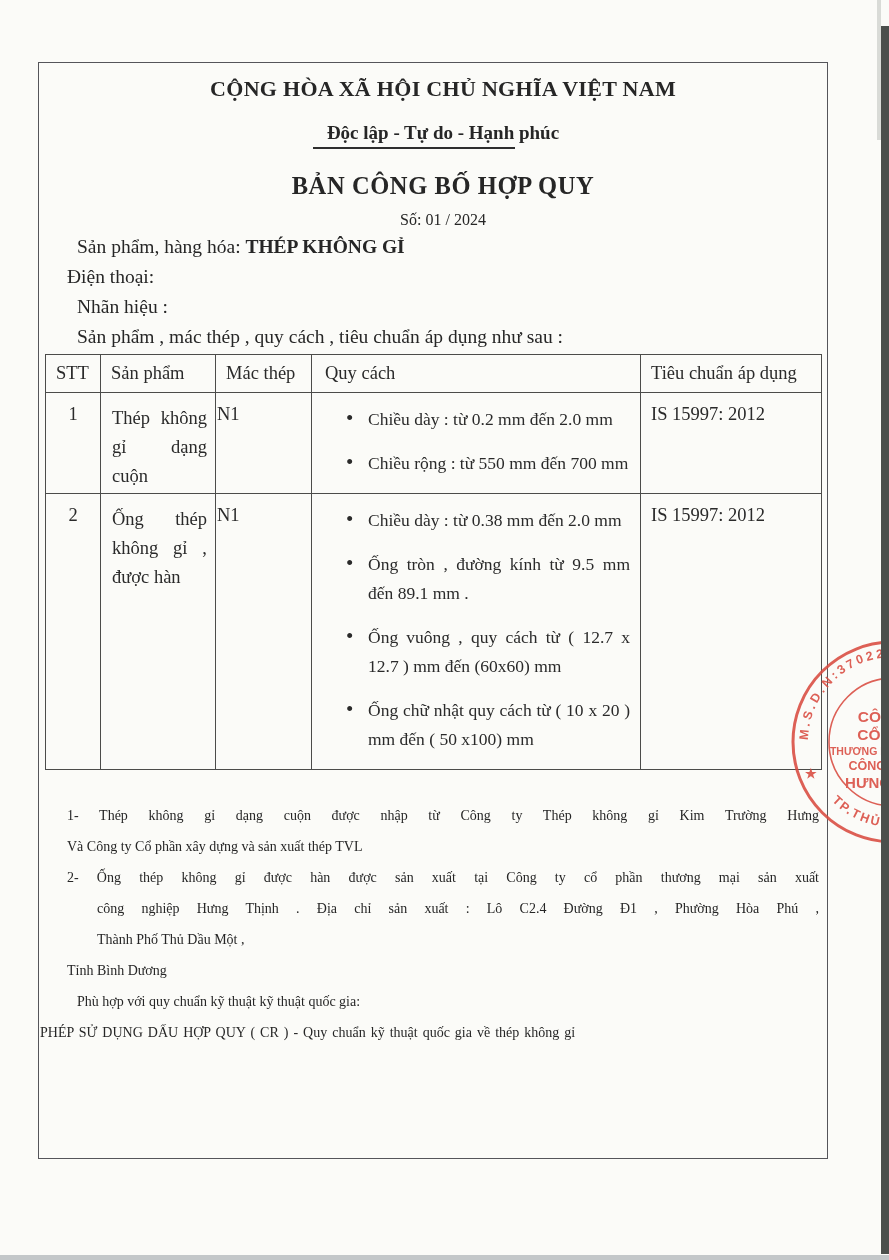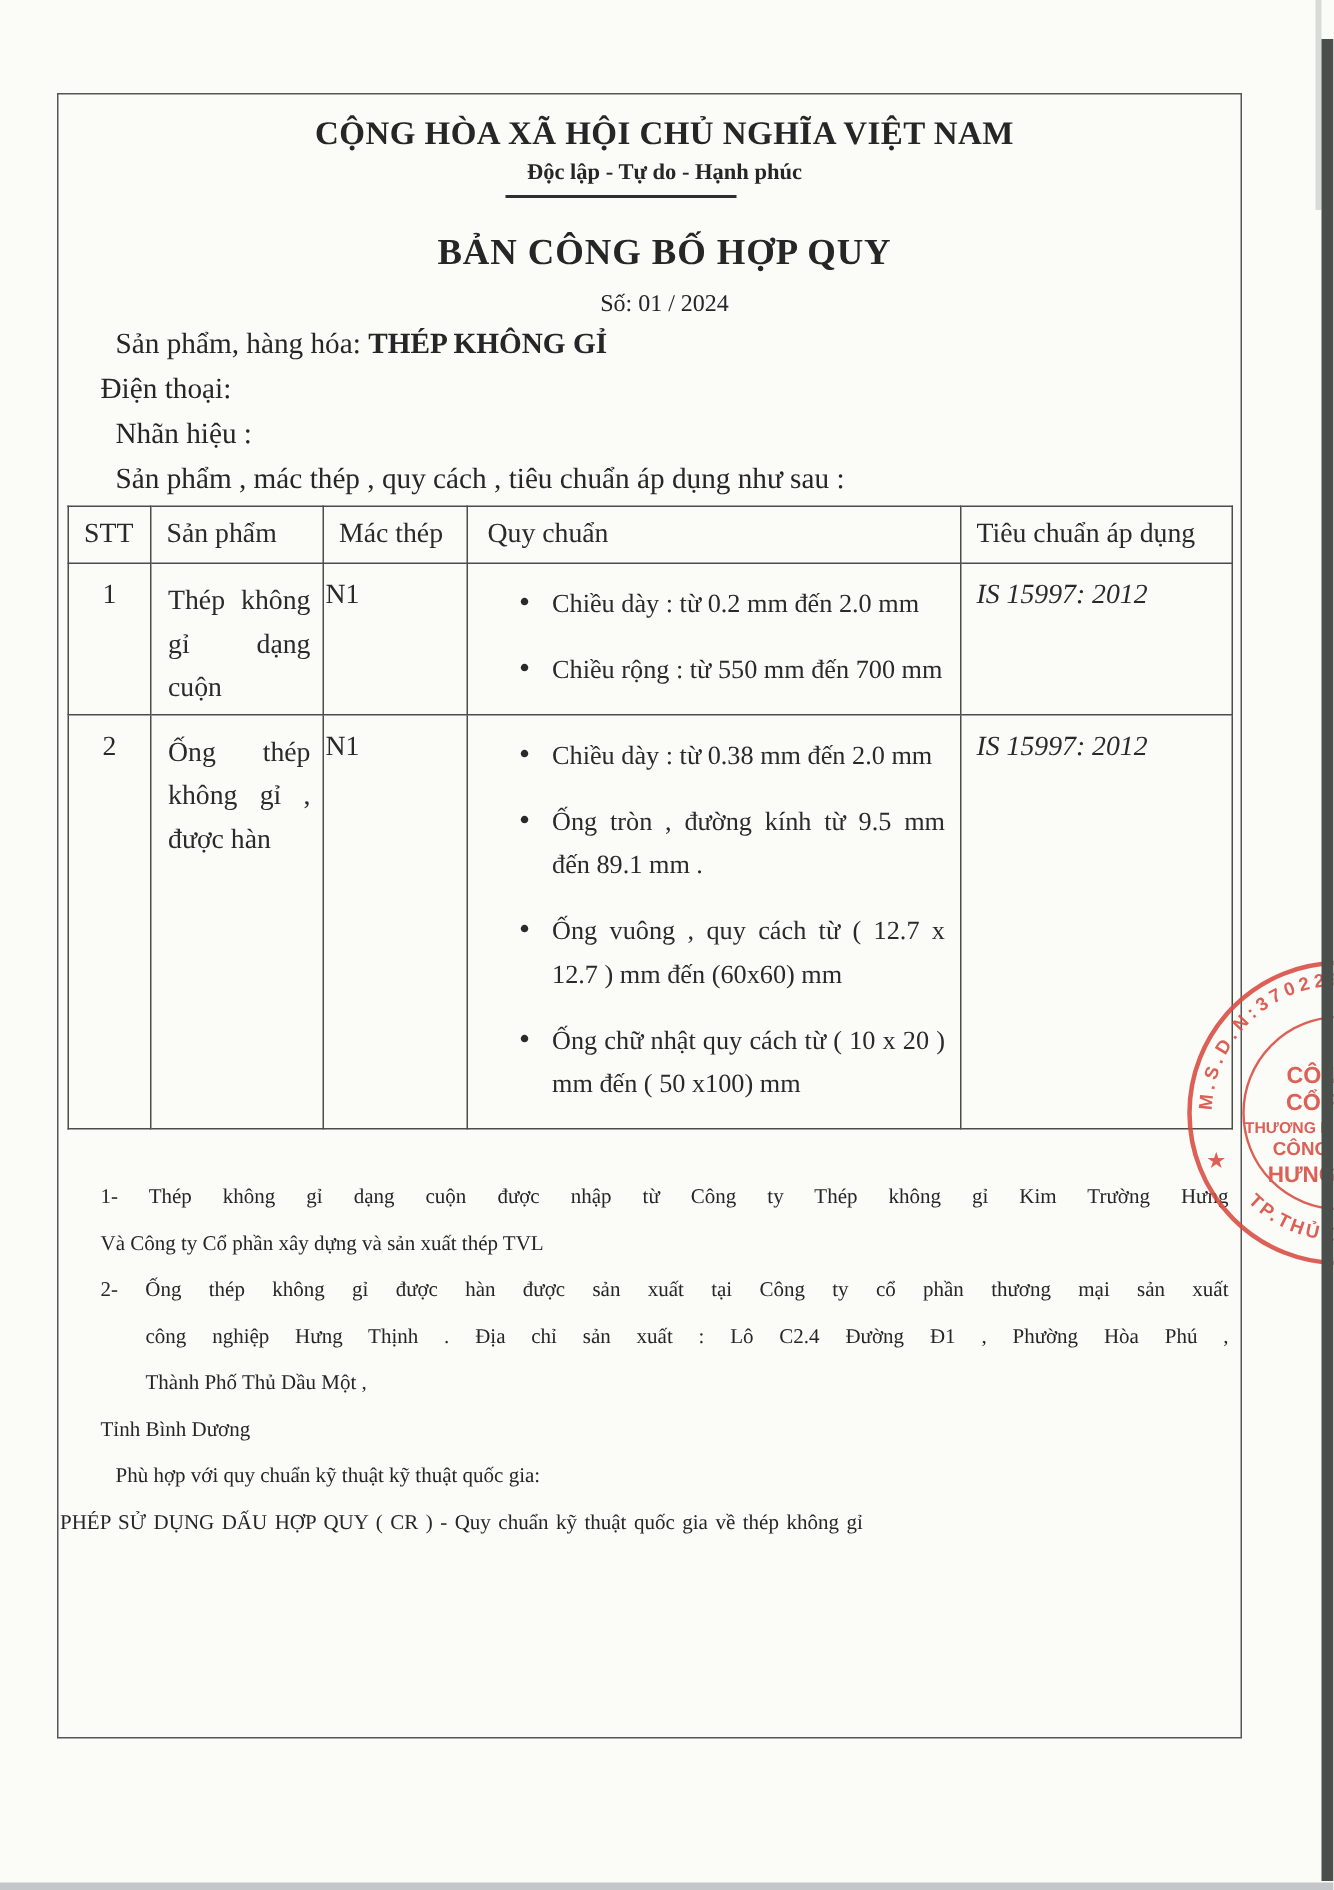--- a/index.html
+++ b/index.html
@@ -19,21 +19,21 @@
   }
   .content{
     position:absolute;inset:0;
     padding:13px 8px 0 28px;
   }
   .center{text-align:center;}
   .national-title{
     font-size:22px;font-weight:bold;line-height:25px;letter-spacing:.3px;
   }
   .motto{
-    margin-top:2px;font-size:15px;font-weight:bold;line-height:25px;
+    margin-top:19px;font-size:19px;font-weight:bold;line-height:25px;
   }
   .motto-wrap{position:relative;display:inline-block;}
   .motto-underline{
     position:absolute;left:-14px;right:44px;bottom:-4px;height:2px;
     background:#2e2e2e;
   }
   .doc-title{
     margin-top:26px;font-size:24.5px;font-weight:bold;line-height:30px;letter-spacing:.6px;
   }
   .doc-number{margin-top:7px;font-size:16px;line-height:24px;}
@@ -64,21 +64,21 @@
   td.grade{ text-align:left;padding-top:11px; }
   td.specs{ padding:12px 6px 0 0; }
   td.specs ul{ margin:0;padding:0 4px 0 56px;list-style:none; }
   td.specs li{
     position:relative;margin-bottom:15px;line-height:29px;
     text-align:justify;font-size:17.5px;
   }
   td.specs li::before{
     content:"\2022";position:absolute;left:-22px;top:-1px;font-size:21px;
   }
-  td.standard{ padding:11px 6px 0 10px;font-style:italic; }
+  td.standard{ padding:11px 6px 0 10px; }
   tr.row1 td{height:100px;}
   tr.row2 td{height:236px;}
 
   .notes{margin-top:30px;font-size:14px;line-height:31px;}
   .notes > div{white-space:nowrap;}
   .jl{text-align:justify;text-align-last:justify;}
   .ind30{padding-left:30px;}
   .qcvn{margin-left:-27px;width:780px;}
   .qcvn-first{text-indent:37px;}
   .qcvn-second{word-spacing:1.5px;}
@@ -141,21 +141,21 @@
           <col style="width:115px">
           <col style="width:96px">
         <col style="width:329px">
           <col style="width:181px">
       </colgroup>
       <thead>
         <tr>
           <th class="h-stt">STT</th>
           <th>Sản phẩm</th>
           <th>Mác thép</th>
-          <th style="padding-left:13px">Quy chuẩn</th>
+          <th style="padding-left:13px">Quy cách</th>
           <th>Tiêu chuẩn áp dụng</th>
         </tr>
       </thead>
       <tbody>
         <tr class="row1">
           <td class="stt">1</td>
           <td class="product">Thép không gỉ dạng cuộn</td>
           <td class="grade">N1</td>
           <td class="specs">
             <ul>

